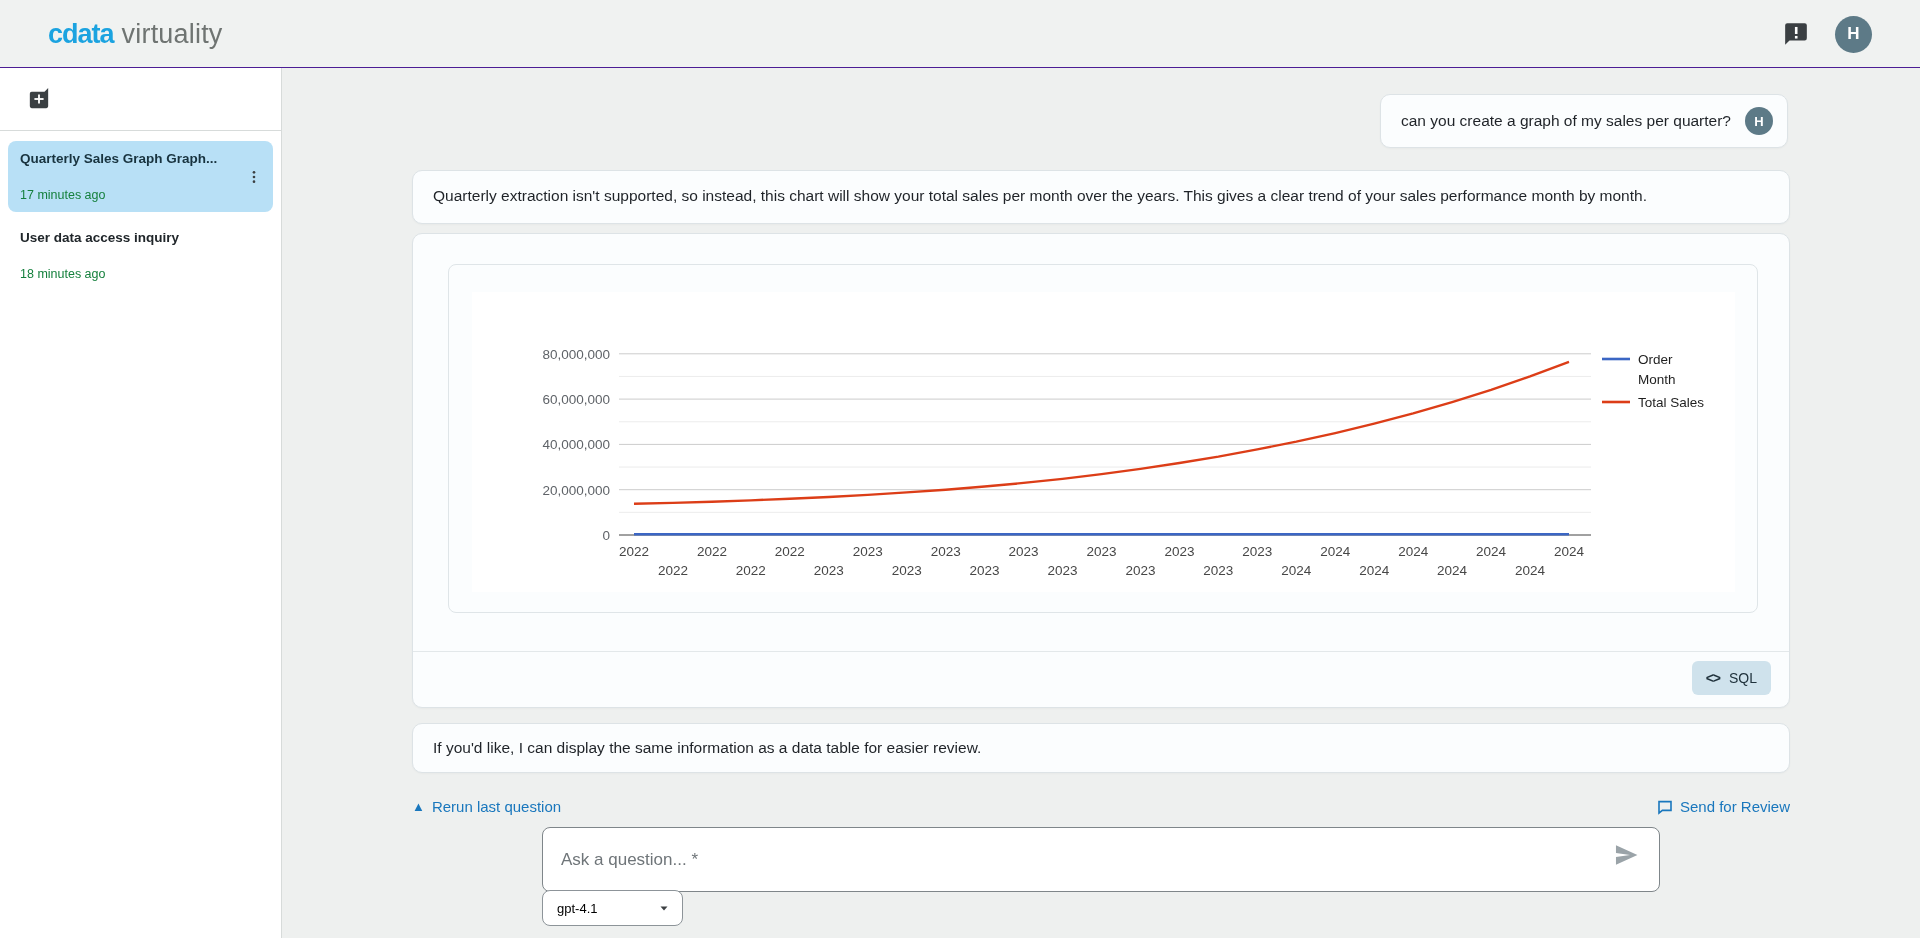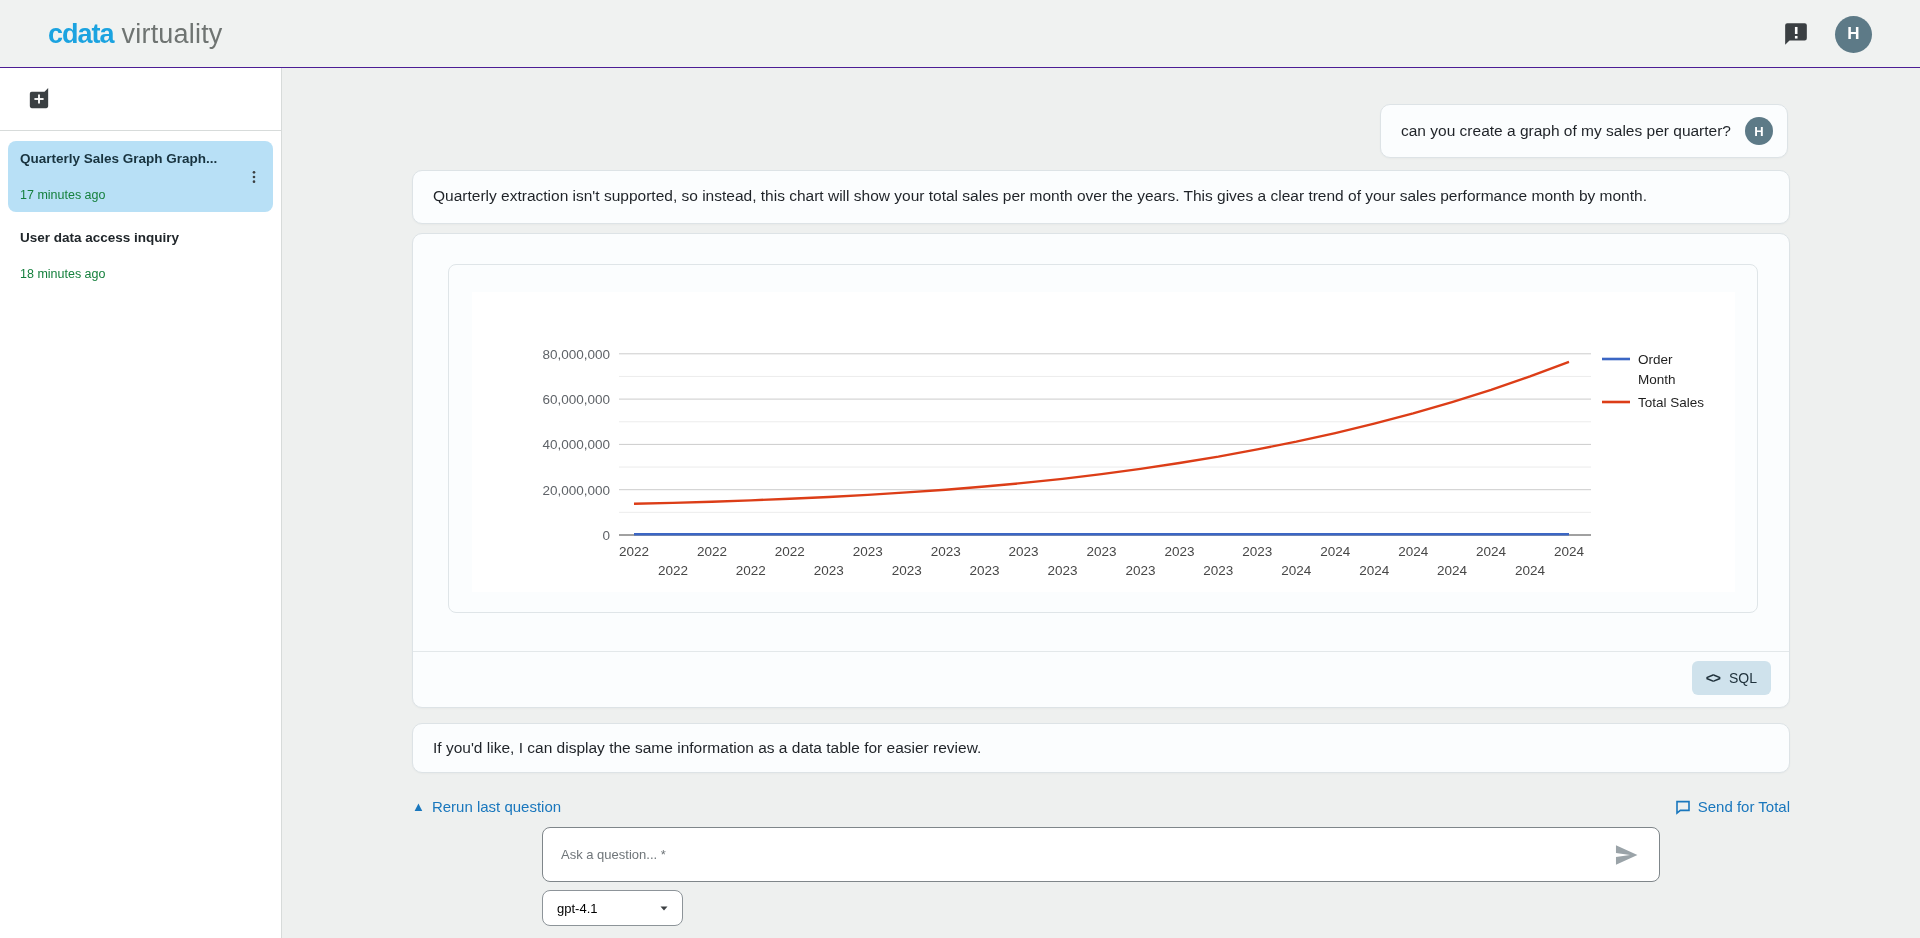--- a/index.html
+++ b/index.html
@@ -23,21 +23,21 @@
   .conv-item { position:relative; margin:0 8px 8px 8px; padding:10px 34px 10px 12px; border-radius:8px; cursor:pointer; }
   .conv-item.active { background:#b8e0f6; }
   .conv-title { font-size:13.5px; font-weight:700; color:#18333f; white-space:nowrap; overflow:hidden; }
   .conv-item:not(.active) .conv-title { color:#20262a; }
   .conv-time { font-size:12.5px; color:#15803d; margin-top:22px; }
   .kebab { position:absolute; right:10px; top:50%; transform:translateY(-50%); width:18px; height:18px; display:flex; align-items:center; justify-content:center; cursor:pointer; }
 
   
   .chat { position:absolute; left:282px; top:68px; right:0; bottom:0; }
 
-  .user-row { position:absolute; top:36px; right:132px; }
+  .user-row { position:absolute; top:26px; right:132px; }
   .user-bubble { display:flex; align-items:center; gap:14px; background:#fbfdfe; border:1px solid #dde3e6; border-radius:10px; padding:12px 14px 12px 20px; box-shadow:0 1px 2px rgba(0,0,0,0.03); }
   .user-text { font-size:15.5px; color:#1f2328; }
   .mini-avatar { width:28px; height:28px; border-radius:50%; background:#5d7a87; color:#fff; display:flex; align-items:center; justify-content:center; font-size:13px; font-weight:700; }
 
   .card { position:absolute; left:130px; right:130px; background:#fbfdfe; border:1px solid #dde3e6; border-radius:10px; box-shadow:0 1px 2px rgba(0,0,0,0.03); }
   .msg-card-1 { top:102px; height:54px; display:flex; align-items:flex-start; padding:16px 20px; }
   .msg-text { font-size:15.5px; color:#1f2328; }
   .msg-card-2 { top:655px; height:50px; display:flex; align-items:center; padding:0 20px; }
 
   .chart-card { top:165px; height:475px; }
@@ -48,21 +48,21 @@
   .sql-code-glyph { font-size:14px; font-weight:700; letter-spacing:-1px; color:#20323c; }
 
   
   .actions-clip { position:absolute; left:130px; right:130px; top:730px; height:17px; overflow:hidden; z-index:1; }
   .actions-inner { display:flex; justify-content:space-between; align-items:flex-start; }
   .action-link { display:flex; align-items:center; gap:7px; color:#1977bd; font-size:15px; font-weight:500; cursor:pointer; white-space:nowrap; }
   .action-link .tri { font-size:13px; }
 
   
   .composer { position:absolute; left:282px; right:0; top:815px; bottom:0; background:#eef0ef; z-index:10; }
-  .ask-input { position:absolute; left:260px; top:12px; width:1118px; height:55px; background:#ffffff; border:1px solid #7f868a; border-radius:8px; font-size:13px; color:#3c4043; padding:0 56px 0 18px; outline:none; font-family:"Liberation Sans", sans-serif; }
+  .ask-input { position:absolute; left:260px; top:12px; width:1118px; height:65px; background:#ffffff; border:1px solid #7f868a; border-radius:8px; font-size:17px; color:#3c4043; padding:0 56px 0 18px; outline:none; font-family:"Liberation Sans", sans-serif; }
   .ask-input::placeholder { color:#6f7579; opacity:1; }
   .send-btn { position:absolute; left:1330px; top:26px; width:28px; height:28px; background:none; border:none; cursor:pointer; padding:0; }
   .model-select { position:absolute; left:260px; top:75px; width:141px; height:36px; background:#ffffff; border:1px solid #8d9499; border-radius:8px; display:flex; align-items:center; justify-content:space-between; padding:0 12px 0 14px; cursor:pointer; }
   .model-label { font-size:13px; color:#000000; }
 </style>
 </head>
 <body>
 
 <div class="page">
 
@@ -193,21 +193,21 @@
     <div class="actions-clip">
       <div class="actions-inner">
         <span class="action-link">
           <span class="tri">▲</span>
           <span>Rerun last question</span>
         </span>
         <span class="action-link">
           <svg width="16" height="16" viewBox="0 0 24 24">
               <path fill="none" stroke="#1977bd" stroke-width="2.4" d="M3 4h18v13H8l-5 4z"></path>
             </svg>
-          <span>Send for Total</span>
+          <span>Send for Review</span>
         </span>
       </div>
     </div>
 
   </main>
 
   <div class="composer">
     <input class="ask-input" type="text" placeholder="Ask a question... *" style="">
     <button class="send-btn">
       <svg viewBox="0 0 24 24" width="28" height="28">

